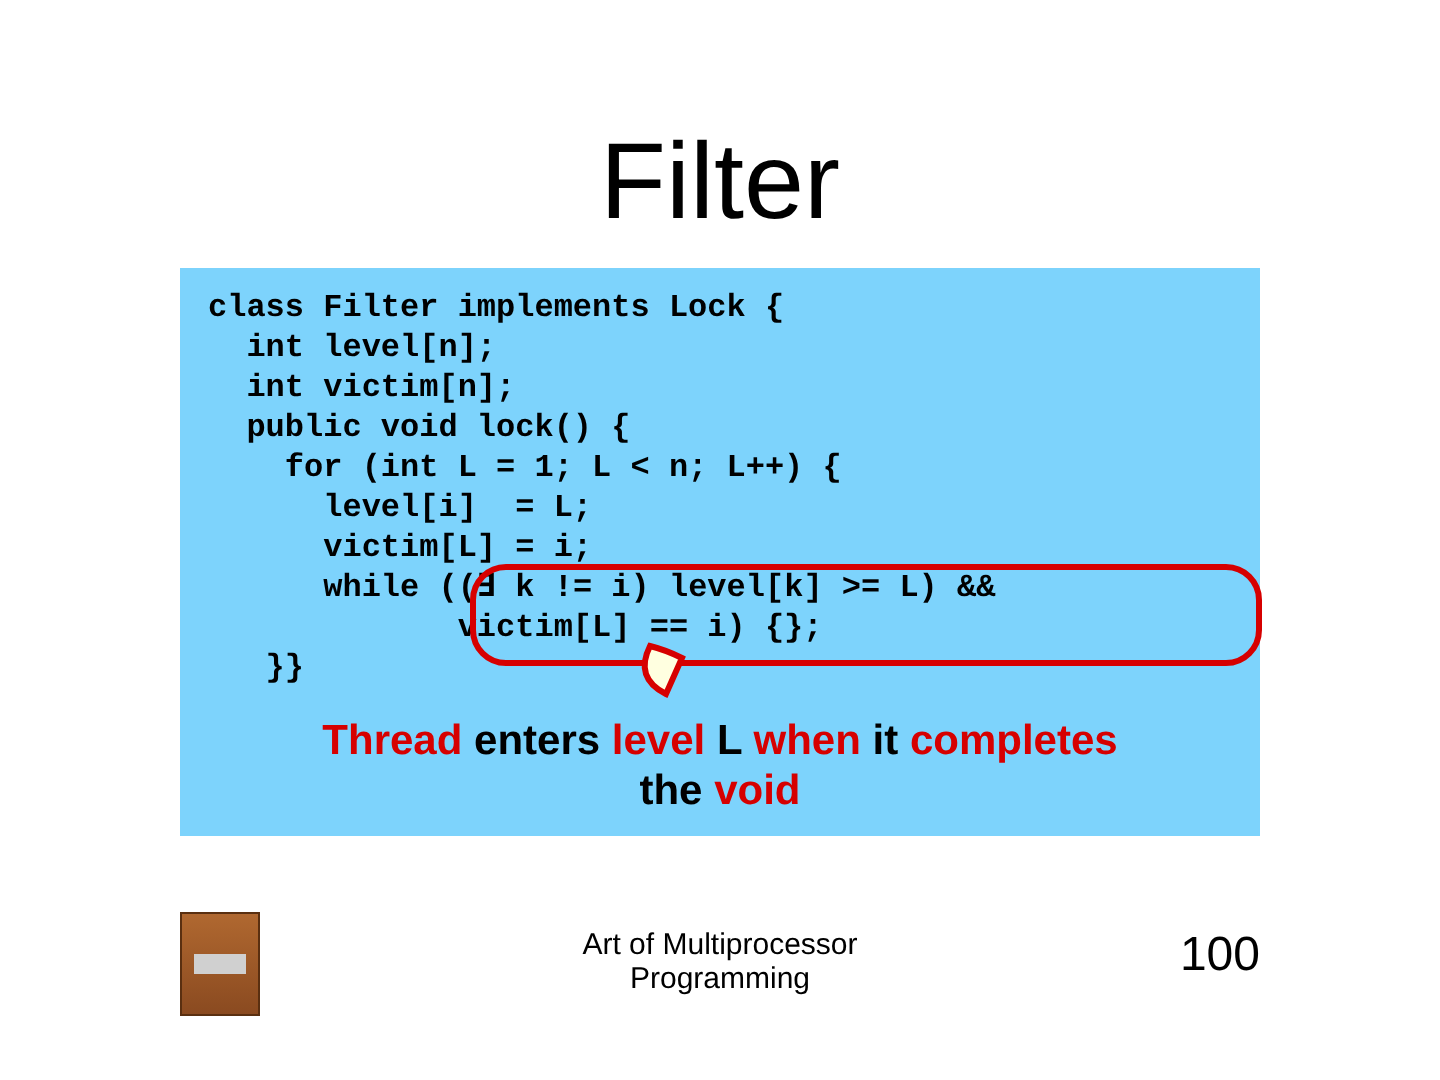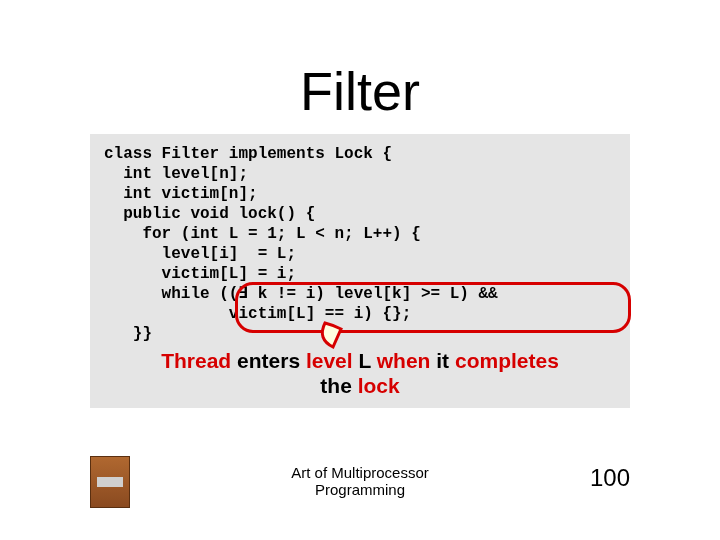--- a/index.html
+++ b/index.html
@@ -13,21 +13,21 @@
     overflow: hidden;
   }
   .title {
     text-align: center;
     font-size: 54px;
     margin-top: 60px;
     margin-bottom: 12px;
     color: #000;
   }
   .code-block {
-    background: #e5e5e5;
+    background: #7dd3fc;
     margin: 0 90px;
     padding: 10px 14px 10px 14px;
     position: relative;
   }
   .code {
     font-family: "Courier New", monospace;
     font-size: 16px;
     line-height: 1.25;
     white-space: pre;
     color: #000;
@@ -45,21 +45,21 @@
   }
   .callout-tail {
     position: absolute;
     left: 225px;
     top: 187px;
     pointer-events: none;
   }
   .caption {
     font-size: 21px;
     font-weight: bold;
-    margin-top: 4px;
+    margin-top: 14px;
     text-align: center;
     line-height: 1.2;
   }
   .footer {
     position: absolute;
     bottom: 24px;
     left: 0;
     right: 0;
     height: 60px;
   }
@@ -121,21 +121,21 @@
 
   <div class="caption">
     <span style="color:#d60000">Thread</span>
     <span style="color:#000">enters</span>
     <span style="color:#d60000">level</span>
     <span style="color:#000">L</span>
     <span style="color:#d60000">when</span>
     <span style="color:#000">it</span>
     <span style="color:#d60000">completes</span><br>
     <span style="color:#000">the</span>
-    <span style="color:#d60000">lock</span>
+    <span style="color:#d60000">void</span>
   </div>
 </div>
 
 <div class="footer">
   <div class="book-cover"></div>
   <div class="footer-text">
     <span>Art of Multiprocessor</span><br>
     <span>Programming</span>
   </div>
   <div class="page-num">100</div>

